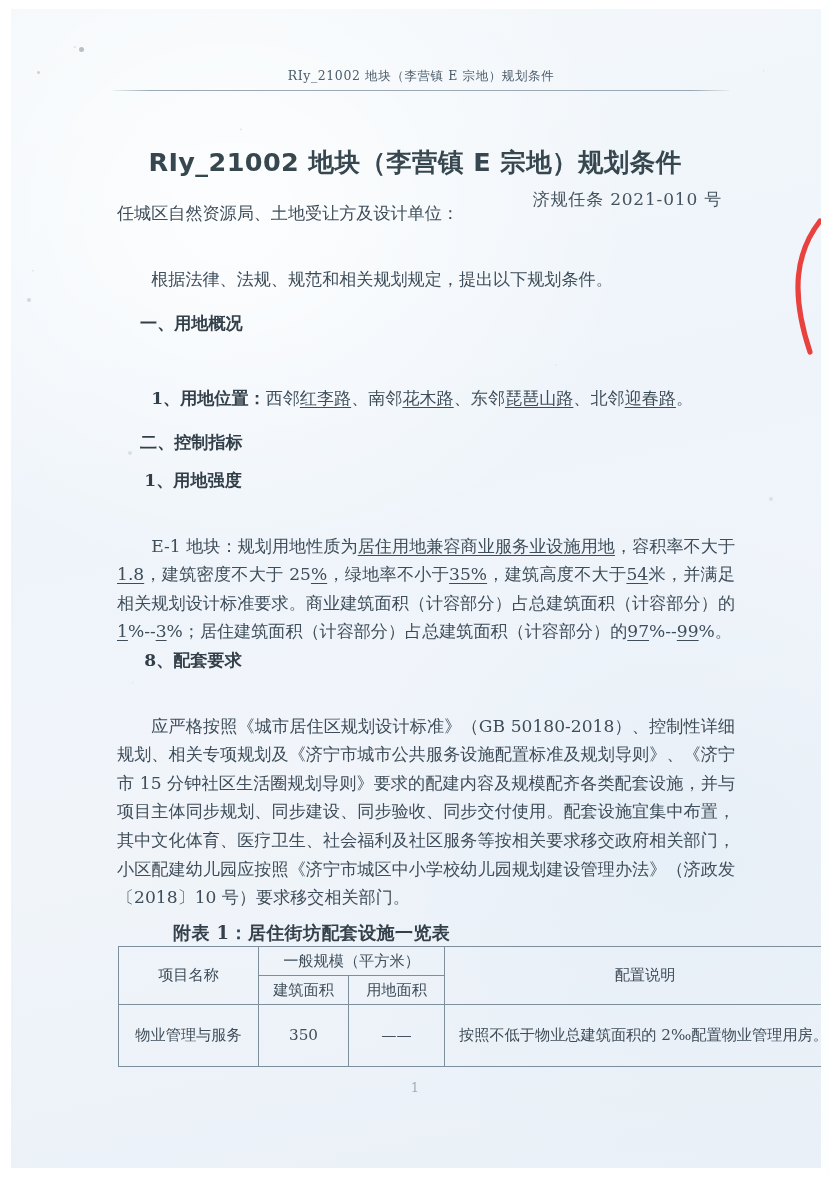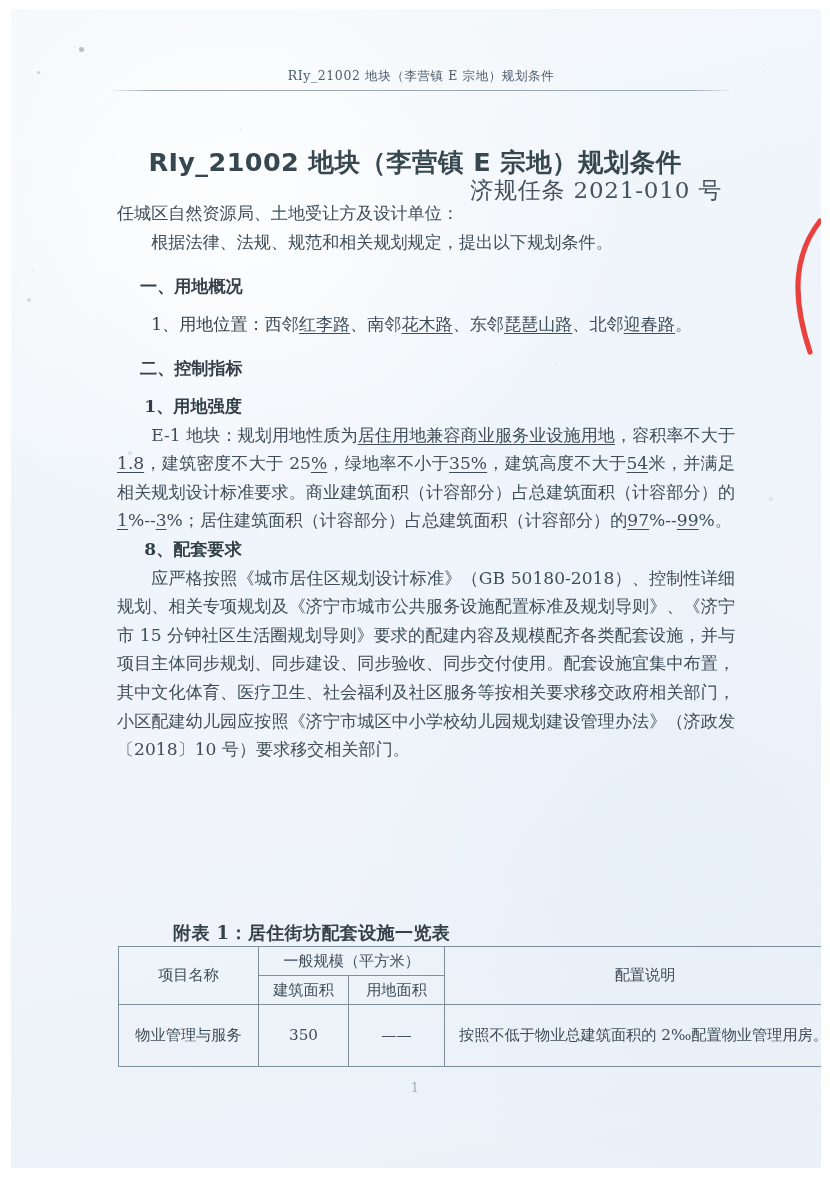--- a/index.html
+++ b/index.html
@@ -89,23 +89,23 @@
     font-size: 25.5px;
     font-weight: 600;
     letter-spacing: .4px;
     color: #37474f;
     z-index: 10;
     white-space: nowrap;
   }
   #doc-number {
     position: absolute;
     right: 108px;
-    top: 175px;
-    font-family: "DejaVu Serif", "Liberation Serif", serif;
-    font-size: 23px;
+    top: 188px;
+    font-family: "DejaVu Serif", "Liberation Serif", serif;
+    font-size: 17px;
     letter-spacing: .8px;
     color: #44535f;
     z-index: 10;
     white-space: nowrap;
   }
 
   
   #body-copy {
     position: absolute;
     left: 117px;
@@ -113,24 +113,24 @@
     width: 618px;
     font-family: "DejaVu Serif", "Liberation Serif", serif;
     font-size: 17.1px;
     line-height: 28.6px;
     color: #3e4d59;
     text-align: justify;
     text-justify: inter-ideograph;
     z-index: 10;
   }
   .p { margin: 0; }
-  .p.ind1 { text-indent: 2em; }
+  .p.ind1 { text-indent: 2em; margin-top: 37px; }
   .gap-s { height: 9px; }
   .gap-m { height: 16px; }
-  .bold { font-weight: 400; color: #333f49; }
+  .bold { font-weight: 700; color: #333f49; }
   .u { text-decoration: underline; text-underline-offset: 2.5px; }
   .sec-head {
     font-weight: 700;
     color: #333f49;
     text-indent: 1.35em;
   }
   .num-head {
     font-weight: 700;
     color: #323e48;
     text-indent: 1.6em;

